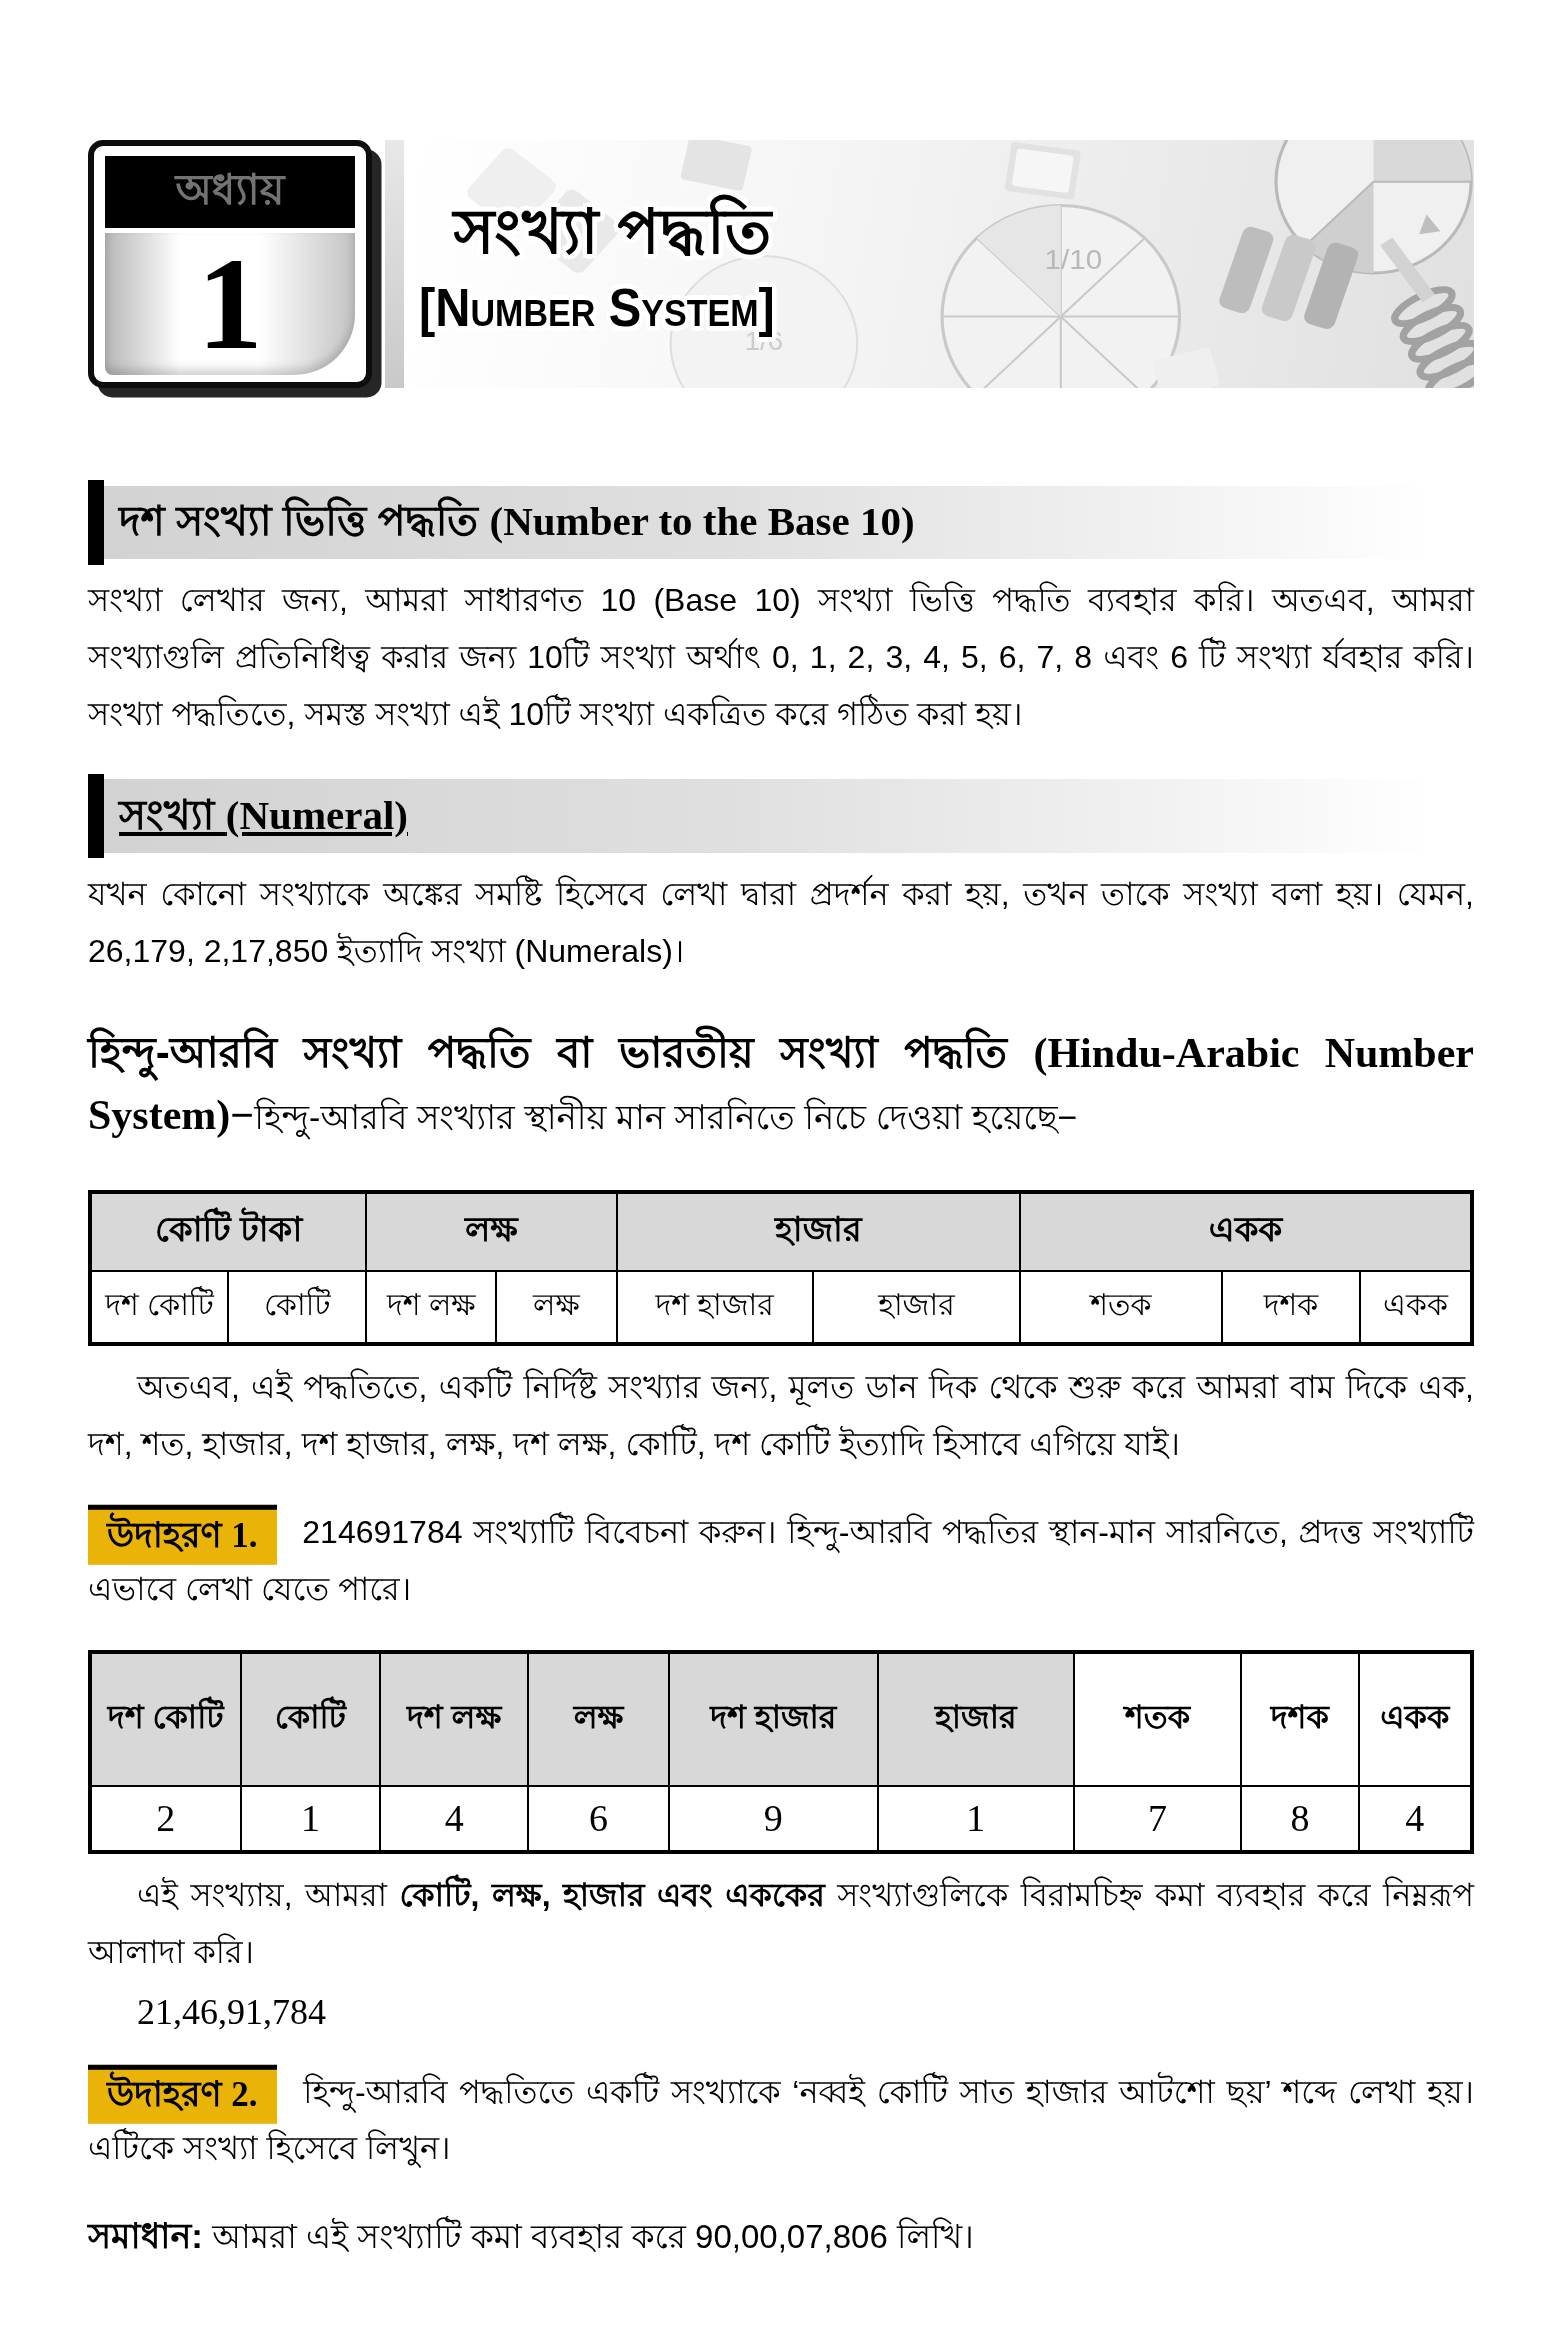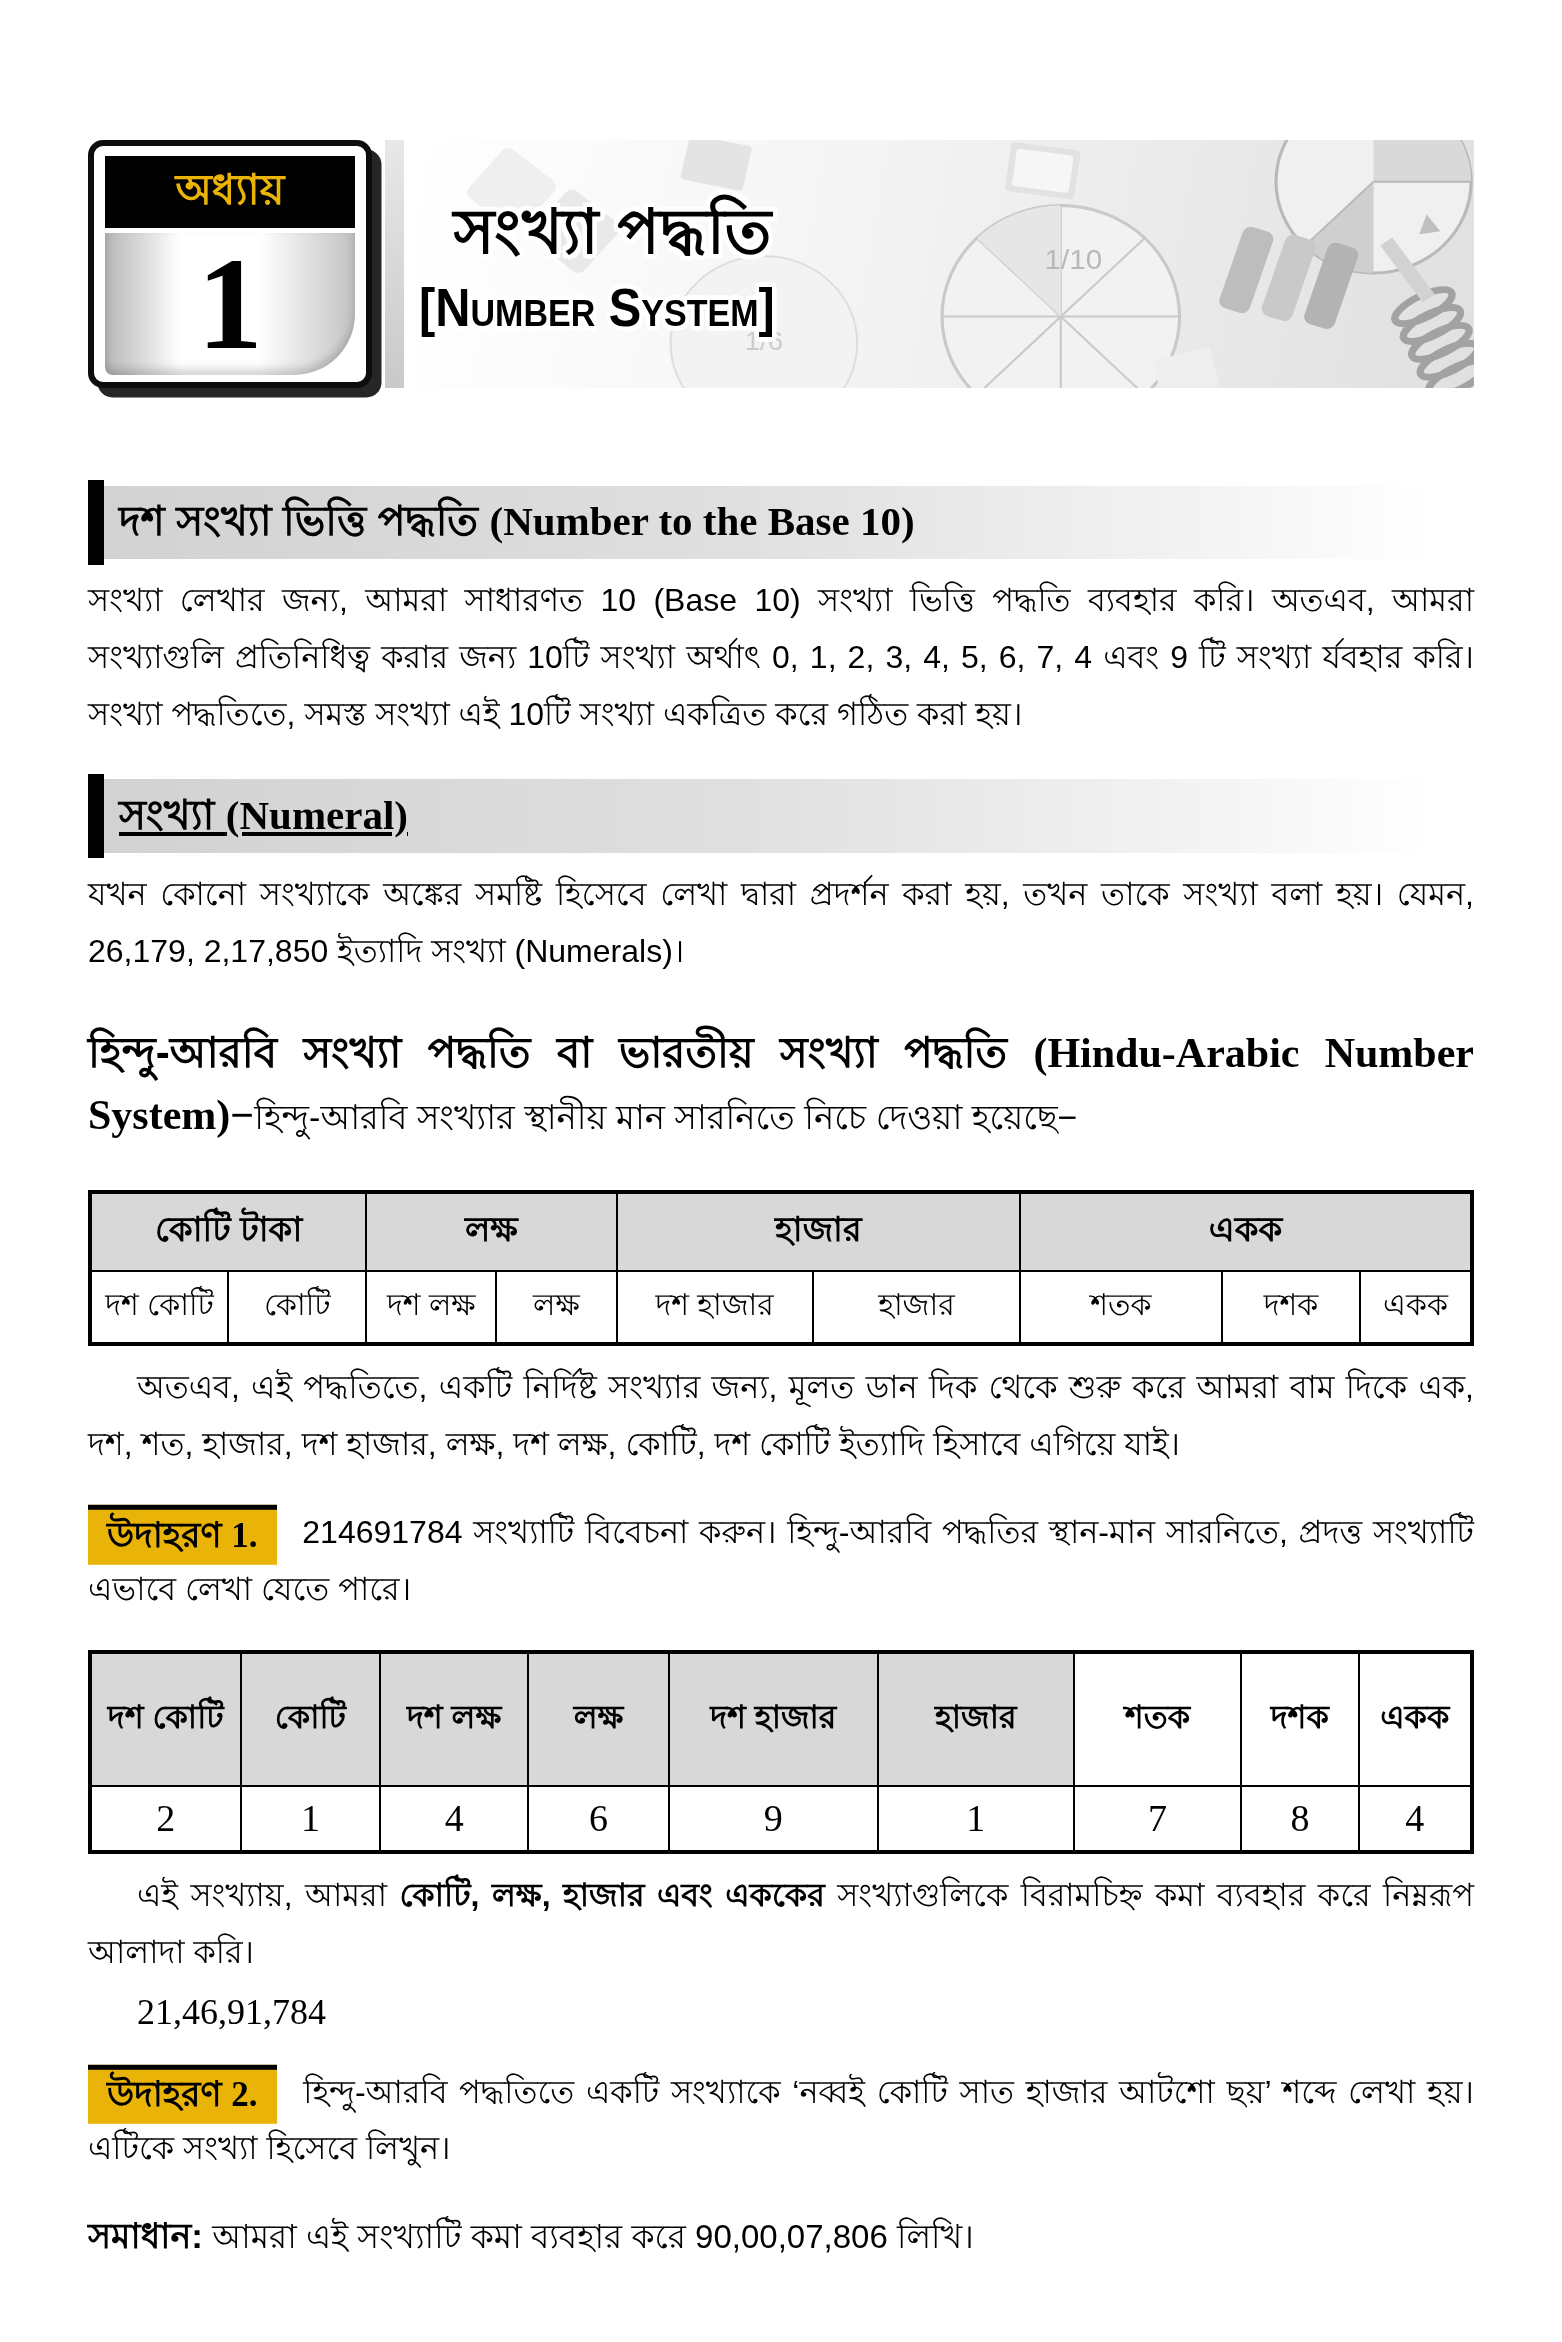--- a/index.html
+++ b/index.html
@@ -12,21 +12,21 @@
   .content{padding:0 88px;}
 
   
   .banner{display:flex;margin-top:140px;height:248px;}
   .chapter-box{
     width:284px;flex:0 0 284px;background:#fff;border:6.6px solid #0d0d0d;
     border-radius:15px;box-shadow:9.5px 9.5px 0 #262626;
     padding:9.5px 11.4px;box-sizing:border-box;display:flex;flex-direction:column;
   }
   .chapter-label{
-    background:#000;color:#eab308;text-align:center;font-weight:bold;
+    background:#000;color:#737373;text-align:center;font-weight:bold;
     font-size:42px;line-height:1;padding:13.2px 0 17px;
   }
   .chapter-number{
     flex:1;margin-top:5.7px;text-align:center;
     background:linear-gradient(90deg,#b7b7b7 0%,#ffffff 30%,#ffffff 62%,#c2c2c2 100%);
     border-bottom-right-radius:61px;border-bottom-left-radius:7.6px;
     font-family:"Liberation Serif","DejaVu Serif",serif;
     font-size:131px;line-height:142px;font-weight:bold;
     box-shadow:inset 0 -5.7px 9.5px rgba(0,0,0,.18);
   }
@@ -151,21 +151,21 @@
         </div>
       </div>
     </div>
 
     <div class="band" style="margin-top:98px;">
       <div class="band-bar"></div>
       <div class="band-body">
         <span>দশ সংখ্যা ভিত্তি পদ্ধতি </span><span class="serif">(Number to the Base 10)</span>
       </div>
     </div>
-    <p class="para">সংখ্যা লেখার জন্য, আমরা সাধারণত 10 (Base 10) সংখ্যা ভিত্তি পদ্ধতি ব্যবহার করি। অতএব, আমরা সংখ্যাগুলি প্রতিনিধিত্ব করার জন্য 10টি সংখ্যা অর্থাৎ 0, 1, 2, 3, 4, 5, 6, 7, 4 এবং 9 টি সংখ্যা র্যবহার করি। সংখ্যা পদ্ধতিতে, সমস্ত সংখ্যা এই 10টি সংখ্যা একত্রিত করে গঠিত করা হয়।</p>
+    <p class="para">সংখ্যা লেখার জন্য, আমরা সাধারণত 10 (Base 10) সংখ্যা ভিত্তি পদ্ধতি ব্যবহার করি। অতএব, আমরা সংখ্যাগুলি প্রতিনিধিত্ব করার জন্য 10টি সংখ্যা অর্থাৎ 0, 1, 2, 3, 4, 5, 6, 7, 8 এবং 6 টি সংখ্যা র্যবহার করি। সংখ্যা পদ্ধতিতে, সমস্ত সংখ্যা এই 10টি সংখ্যা একত্রিত করে গঠিত করা হয়।</p>
 
     <div class="band" style="margin-top:36px;text-decoration:underline;">
       <div class="band-bar"></div>
       <div class="band-body">
         <span>সংখ্যা </span><span class="serif">(Numeral)</span>
       </div>
     </div>
     <p class="para">যখন কোনো সংখ্যাকে অঙ্কের সমষ্টি হিসেবে লেখা দ্বারা প্রদর্শন করা হয়, তখন তাকে সংখ্যা বলা হয়। যেমন, 26,179, 2,17,850 ইত্যাদি সংখ্যা (Numerals)।</p>
 
     <p class="big-head">

